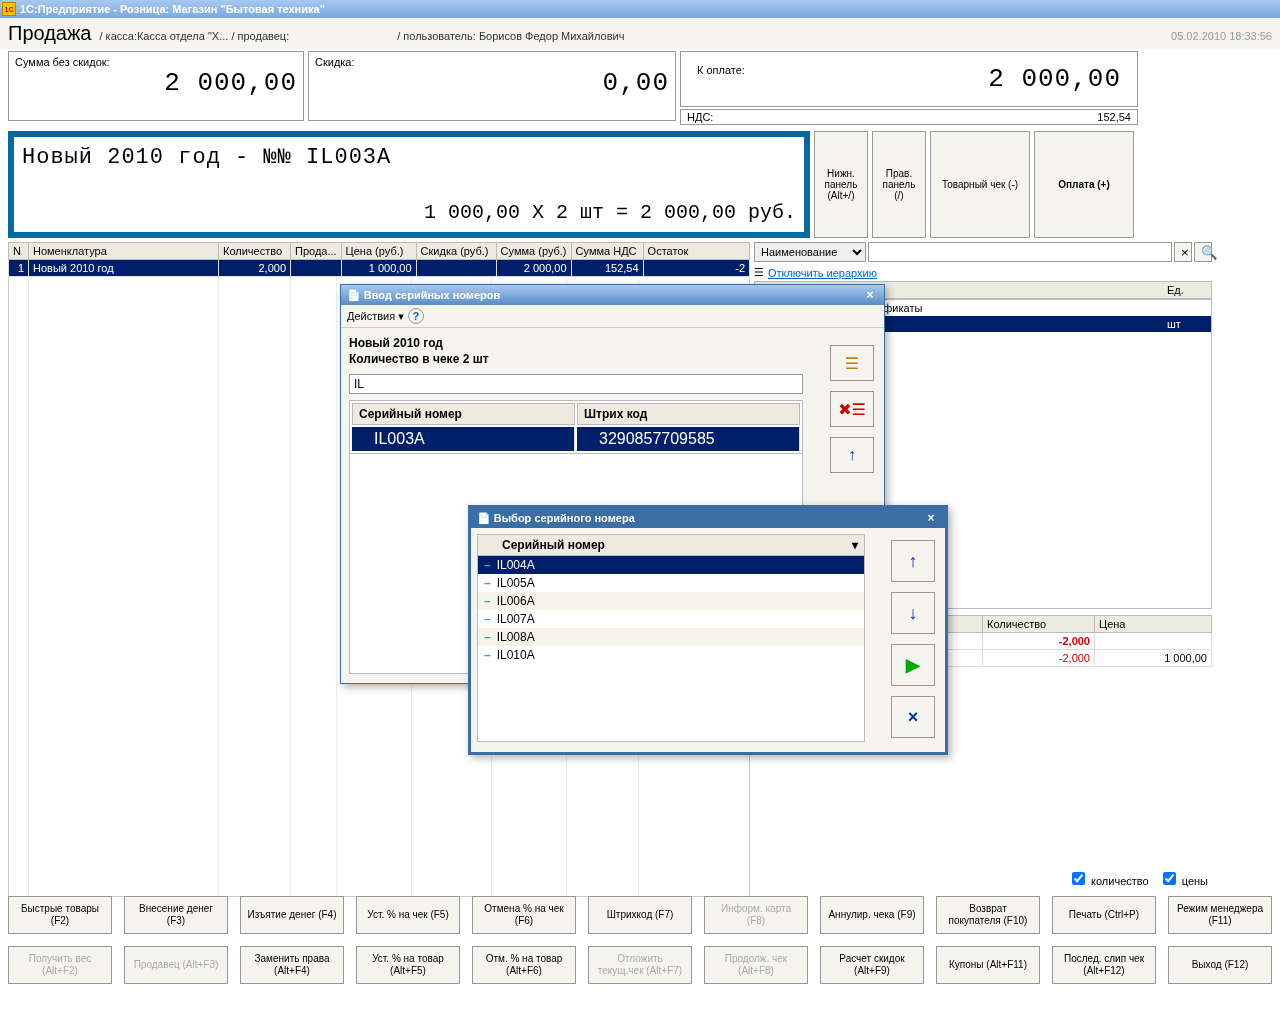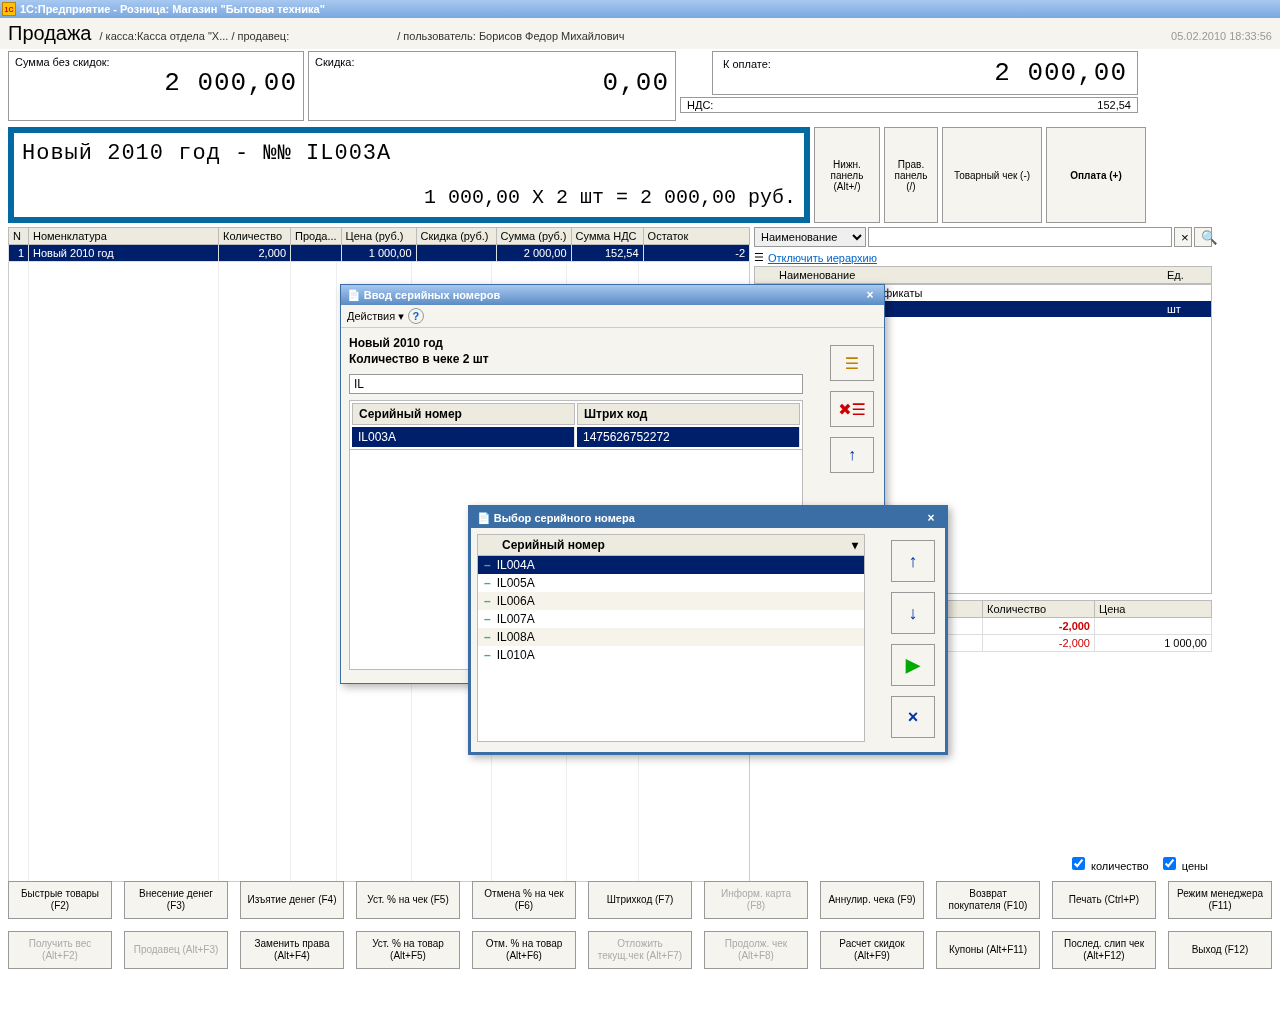--- a/index.html
+++ b/index.html
@@ -14,21 +14,21 @@
 .main-row { display: flex; padding: 2px 8px; gap: 4px; }
 .box { border: 1px solid #999; background: #fff; padding: 4px 6px; }
 .box .label { font-size: 11px; }
 .box .value { font-size: 26px; font-family: 'Courier New', monospace; text-align: right; letter-spacing: 1px; }
 .sum-box { width: 296px; height: 70px; }
 .discount-box { width: 368px; height: 70px; }
 .btn { border: 1px solid #999; background: #F6F4EE; text-align: center; padding: 8px 6px; font-size: 10px; cursor: pointer; display: flex; flex-direction: column; justify-content: center; align-items: center; }
 .btn.primary { font-weight: bold; }
 .item-display { margin: 4px 8px; border: 6px solid #0369a1; padding: 8px; }
 .item-name { font-family: 'Courier New', monospace; font-size: 22px; letter-spacing: 1px; }
-.item-calc { font-family: 'Courier New', monospace; font-size: 20px; text-align: right; margin-top: 20px; }
+.item-calc { font-family: 'Courier New', monospace; font-size: 20px; text-align: right; margin-top: 31px; }
 .content-row { display: flex; padding: 0 8px; gap: 4px; flex: 1; }
 .grid-left { width: 742px; }
 .grid-right { width: 458px; display: flex; flex-direction: column; }
 table.grid { width: 100%; border-collapse: collapse; font-size: 11px; }
 table.grid th { background: #EDEBE0; border: 1px solid #bbb; padding: 2px 4px; text-align: left; font-weight: normal; }
 table.grid td { border: 1px solid #ddd; padding: 2px 4px; }
 table.grid tr.selected td { background: #001f6b; color: #fff; }
 .filter-row { display: flex; gap: 2px; margin-bottom: 4px; }
 .filter-row select, .filter-row input { border: 1px solid #999; font-size: 11px; padding: 2px; }
 .cat-header { background: #EDEBE0; border: 1px solid #bbb; padding: 2px 4px; display: flex; font-size: 11px; }
@@ -50,21 +50,21 @@
 .dialog-title { background: linear-gradient(#a8c8f0, #5b8cc5); color: #fff; padding: 3px 6px; font-size: 11px; font-weight: bold; display: flex; align-items: center; }
 .dialog-title .close { margin-left: auto; width: 16px; height: 14px; text-align: center; cursor: pointer; font-size: 12px; }
 .dialog-toolbar { padding: 3px 6px; border-bottom: 1px solid #ccc; display: flex; gap: 4px; align-items: center; font-size: 11px; }
 .dialog-body { padding: 8px; }
 .dlg-serial { left: 340px; top: 284px; width: 545px; height: 400px; }
 .dlg-serial .info { font-size: 12px; font-weight: bold; margin-bottom: 2px; }
 .dlg-serial .subinfo { font-size: 12px; font-weight: bold; margin-bottom: 8px; }
 .dlg-serial input.serial-input { width: 454px; border: 1px solid #999; padding: 2px 4px; font-size: 12px; }
 .dlg-serial .serial-table { width: 454px; margin-top: 6px; border: 1px solid #bbb; background: #fff; }
 .dlg-serial .serial-table th { background: #EDEBE0; padding: 3px 6px; text-align: left; font-size: 12px; font-weight: bold; border: 1px solid #bbb; }
-.dlg-serial .serial-table td { padding: 3px 6px; font-size: 12px; border-right: 1px solid #ddd; }
+.dlg-serial .serial-table td { padding: 3px 22px; font-size: 16px; border-right: 1px solid #ddd; }
 .dlg-serial .serial-table tr.selected td { background: #001f6b; color: #fff; }
 .dlg-serial .side-btns { position: absolute; right: 10px; top: 60px; display: flex; flex-direction: column; gap: 10px; }
 .dlg-serial .side-btns .sbtn { width: 44px; height: 36px; border: 1px solid #999; background: #F6F4EE; display: flex; align-items: center; justify-content: center; font-size: 16px; cursor: pointer; }
 
 .dlg-select { left: 468px; top: 505px; width: 480px; height: 250px; border: 3px solid #3b6ea5; }
 .dlg-select .dialog-title { background: #3b6ea5; }
 .dlg-select .list { width: 388px; border: 1px solid #bbb; background: #fff; height: 208px; overflow: auto; }
 .dlg-select .list-header { background: #EDEBE0; padding: 3px 6px; font-size: 12px; font-weight: bold; border-bottom: 1px solid #bbb; }
 .dlg-select .list-row { padding: 2px 6px; font-size: 12px; display: flex; align-items: center; gap: 6px; }
 .dlg-select .list-row .dash { color: #4a7; font-weight: bold; }
@@ -93,42 +93,42 @@
 <div class="main-row">
   <div class="box sum-box">
     <div class="label">Сумма без скидок:</div>
     <div class="value">2 000,00</div>
   </div>
   <div class="box discount-box">
     <div class="label">Скидка:</div>
     <div class="value">0,00</div>
   </div>
   <div style="width:458px;">
-    <div class="box" style="padding:4px;margin-left:32px;">
+    <div class="box" style="padding:10px;">
       <div style="display:flex;padding:2px 6px;">
         <span class="label" style="width:60px;">К оплате:</span>
         <span class="value" style="flex:1;font-size:26px;font-family:'Courier New',monospace;text-align:right;">2 000,00</span>
       </div>
     </div>
     <div class="box" style="padding:0;margin-top:2px;">
       <div style="display:flex;padding:1px 6px;justify-content:flex-end;">
         <span class="label" style="width:60px;">НДС:</span>
         <span style="flex:1;font-size:11px;text-align:right;">152,54</span>
       </div>
     </div>
   </div>
 </div>
 
 <div style="display:flex;padding:0 8px;gap:4px;">
   <div class="item-display" style="flex:1;margin:4px 0;">
     <div class="item-name">Новый 2010 год - №№ IL003A</div>
     <div class="item-calc">1 000,00  Х 2 шт = 2 000,00  руб.</div>
   </div>
   <div style="width:458px;padding:4px 0;display:flex;gap:4px;">
-    <div class="btn" style="width:66px;">Нижн. панель (Alt+/)</div>
+    <div class="btn" style="width:54px;">Нижн. панель (Alt+/)</div>
     <div class="btn" style="width:54px;">Прав. панель (/)</div>
     <div class="btn" style="width:100px;">Товарный чек (-)</div>
     <div class="btn primary" style="width:100px;">Оплата (+)</div>
   </div>
 </div>
 
 <div class="content-row" style="height:650px;">
   <div class="grid-left">
     <table class="grid">
       <thead>
@@ -271,21 +271,21 @@
     <table class="serial-table">
       <thead>
           <tr>
         <th style="width:50%;">Серийный номер</th>
         <th>Штрих код</th>
       </tr>
         </thead>
       <tbody>
         <tr class="selected">
           <td>IL003A</td>
-          <td>1475626752272</td>
+          <td>3290857709585</td>
         </tr>
       </tbody>
     </table>
     <div style="width:454px;height:220px;border:1px solid #bbb;border-top:none;background:#fff;"></div>
   </div>
   <div class="side-btns">
     <div class="sbtn" style="color:#c08000;">☰</div>
     <div class="sbtn" style="color:#c00;">✖☰</div>
     <div class="sbtn" style="color:#0033aa;">↑</div>
   </div>

